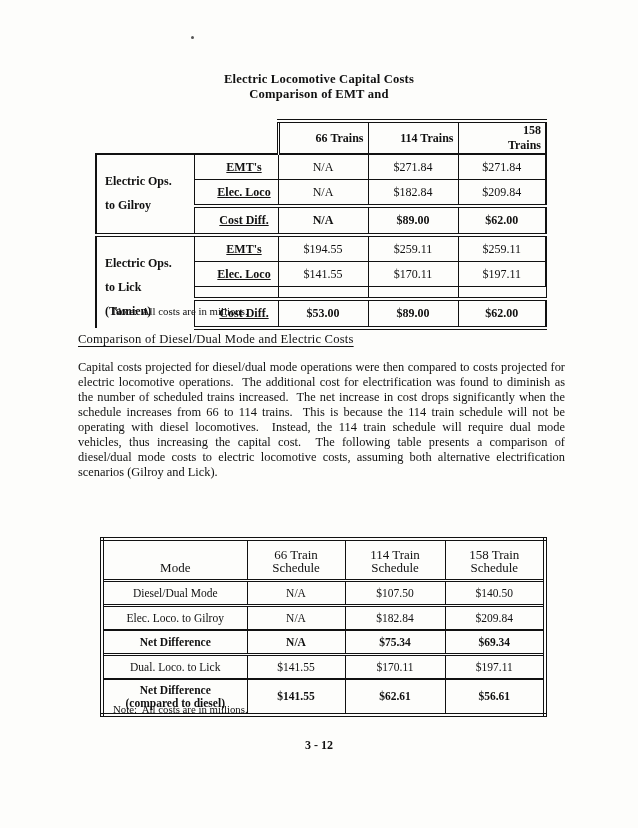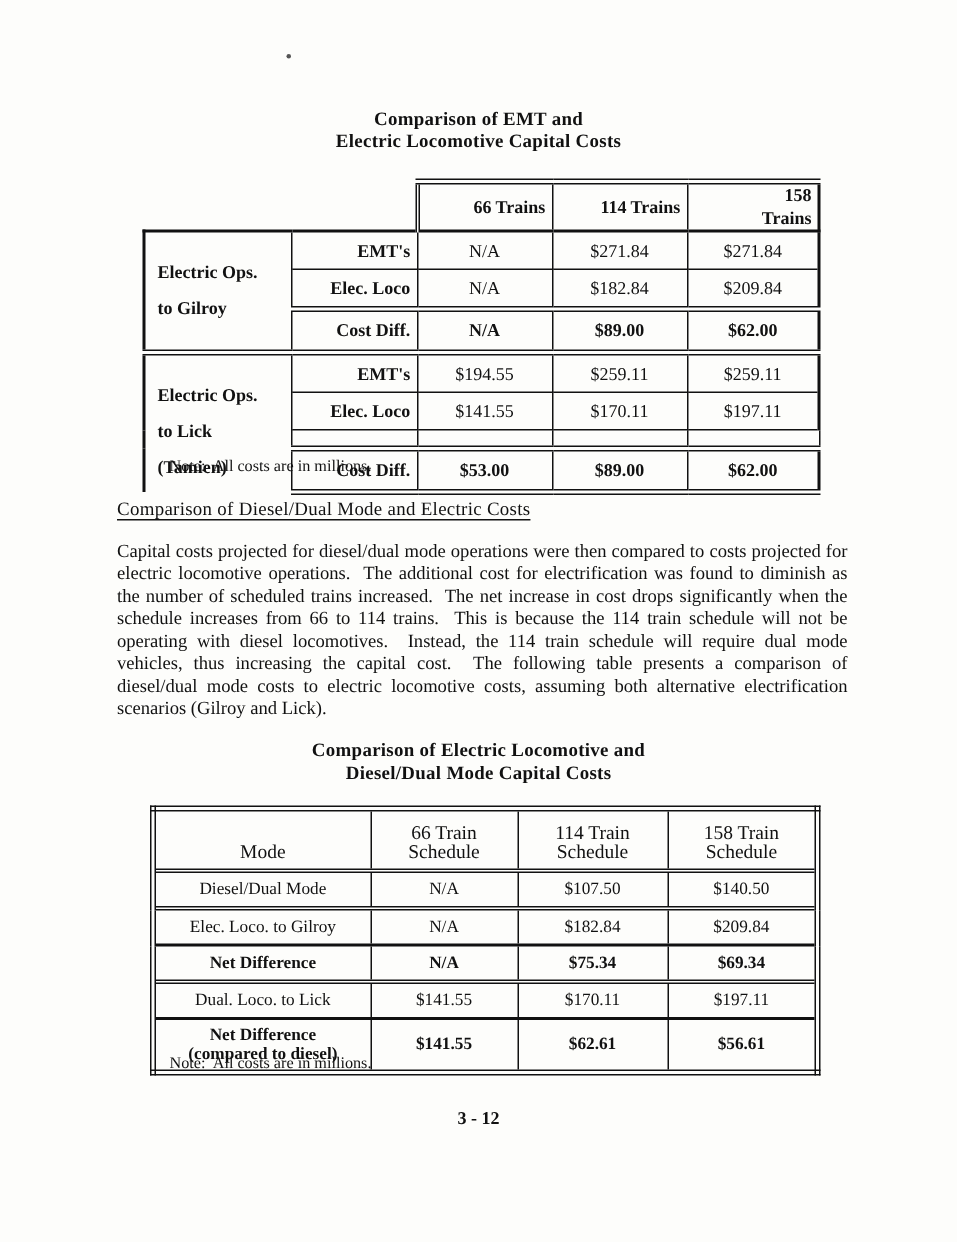--- a/index.html
+++ b/index.html
@@ -30,21 +30,21 @@
     font-weight:bold; text-align:right; height:24px; font-size:12px;
   }
   #table1 th.h-l { border-left:3px double #111; }
   #table1 th.h-r { border-right:2px solid #111;padding-left:44px; }
   #table1 .group {
     border-left:2px solid #111; border-right:1px solid #111;
     vertical-align:top; text-align:left; font-weight:bold;
     white-space:pre-line; line-height:24px; padding:14px 6px 0 8px;
   }
   #table1 .rlabel {
-    border:1px solid #111; font-weight:bold; text-align:right; padding-left:20px;
+    border:1px solid #111; font-weight:bold; text-align:center; padding-left:20px;text-decoration:underline;
   }
   #table1 .data { border:1px solid #111; text-align:center; }
   #table1 .d-r { border-right:2px solid #111; }
   #table1 tr.top1 td { border-top:2px solid #111; }
   #table1 tr.body td { height:24px; }
   #table1 tr.costdiff td { border-top:4px double #111; font-weight:bold; height:25px; }
   #table1 tr.grp2 td { border-top:4px double #111; }
   #table1 tr.spacer .sp-l { border-top:none; border-left:1px solid #111; border-right:1px solid #111; }
   #table1 tr.spacer .sp-d { border-top:1px solid #111; border-left:1px solid #111; border-right:1px solid #111; }
   #table1 tr.spacer td { height:10px; }
@@ -82,22 +82,22 @@
              text-align:center; font-weight:bold; font-size:12px; }
 </style>
 </head>
 <body>
 
 <div class="page">
 
   <div class="dot"></div>
 
   <div class="ctitle" id="title1">
+    <div>Electric Locomotive Capital Costs</div>
     <div>Comparison of EMT and</div>
-    <div>Electric Locomotive Capital Costs</div>
   </div>
 
   <table id="table1">
     <colgroup>
       <col style="width:98px">
         <col style="width:84px">
         <col style="width:90px">
         <col style="width:90px">
         <col style="width:88px">
     </colgroup>
@@ -157,24 +157,20 @@
     </tr>
   </tbody>
     </table>
 
   <div class="note" id="note1">Note:  All costs are in millions.</div>
 
   <div class="heading">Comparison of Diesel/Dual Mode and Electric Costs</div>
 
   <div class="para">Capital costs projected for diesel/dual mode operations were then compared to costs projected for electric locomotive operations.  The additional cost for electrification was found to diminish as the number of scheduled trains increased.  The net increase in cost drops significantly when the schedule increases from 66 to 114 trains.  This is because the 114 train schedule will not be operating with diesel locomotives.  Instead, the 114 train schedule will require dual mode vehicles, thus increasing the capital cost.  The following table presents a comparison of diesel/dual mode costs to electric locomotive costs, assuming both alternative electrification scenarios (Gilroy and Lick).</div>
 
-  <div class="ctitle" id="title2">
-    <div>Comparison of Electric Locomotive and</div>
-    <div>Diesel/Dual Mode Capital Costs</div>
-  </div>
 
   <table id="table2">
     <colgroup>
       <col style="width:145px">
         <col style="width:98px">
         <col style="width:100px">
         <col style="width:100px">
     </colgroup>
     <tbody>
         <tr>

